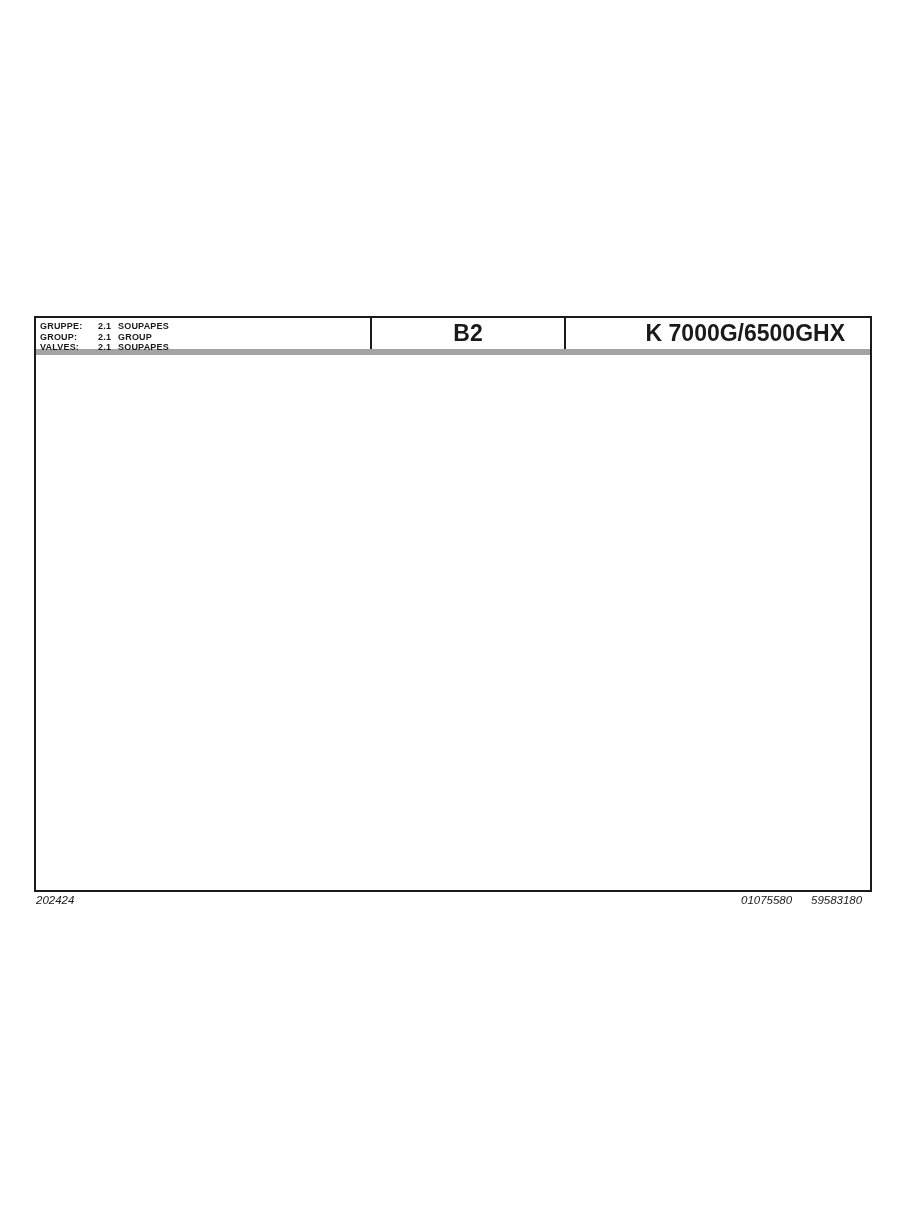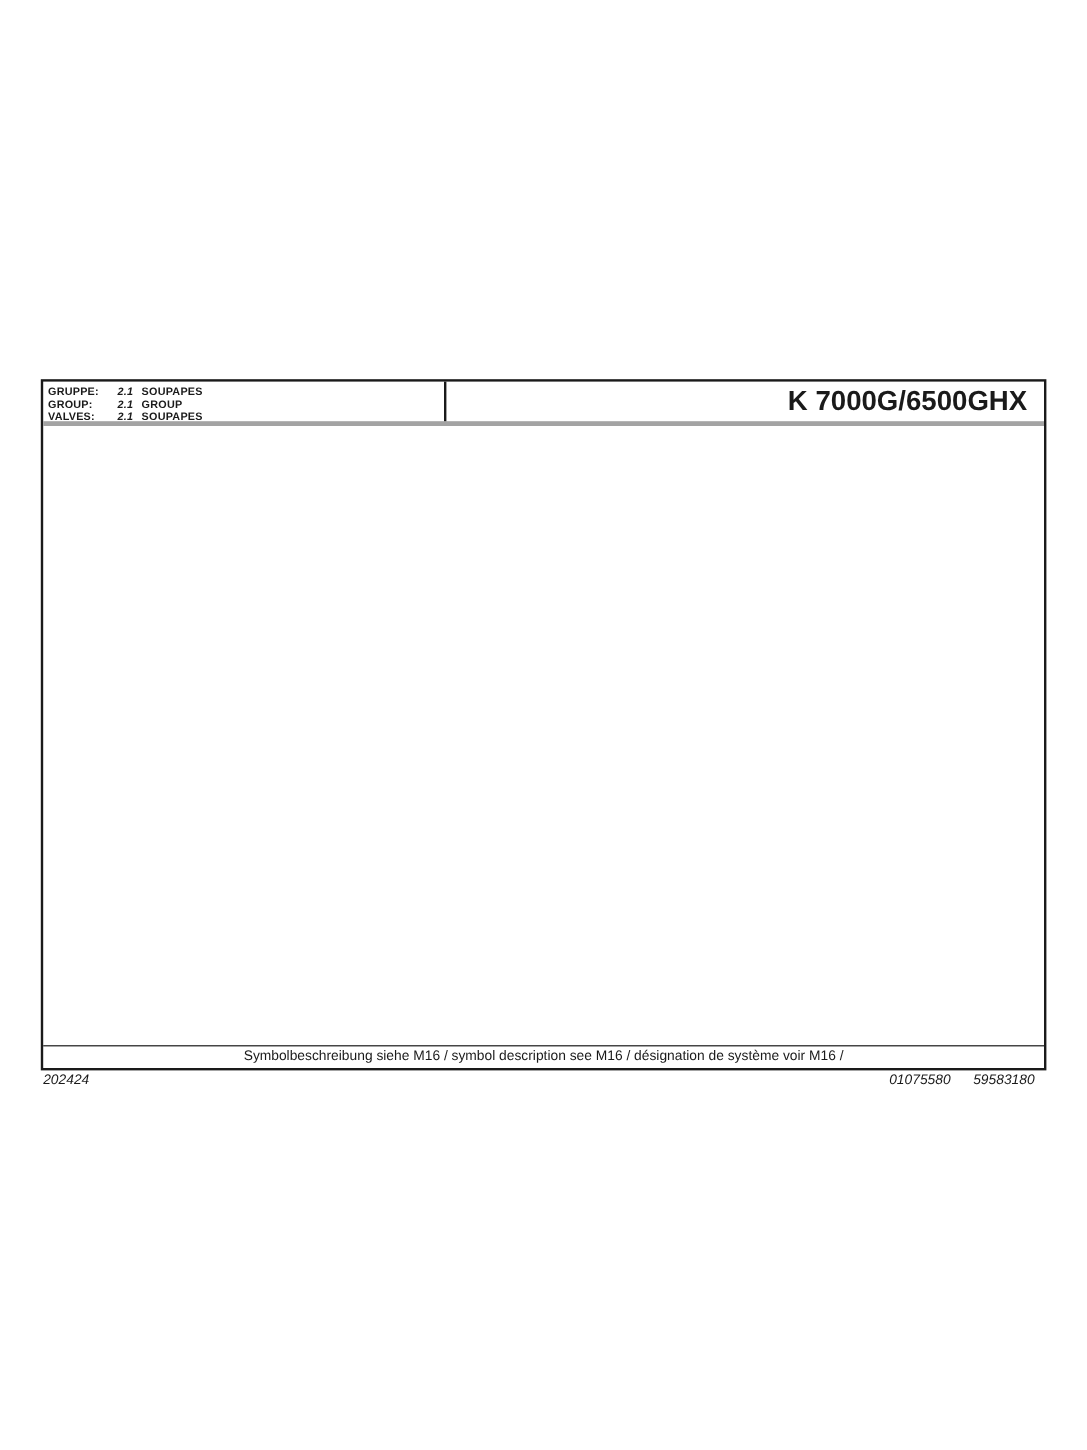--- a/index.html
+++ b/index.html
@@ -1,29 +1,29 @@
 <!DOCTYPE html>
 <html><head>
 <meta charset="utf-8">
 <style>
   html,body{margin:0;padding:0;background:#ffffff;}
   .page{position:relative;width:906px;height:1208px;background:#fff;overflow:hidden;
         font-family:"Liberation Sans",sans-serif;color:#1a1a1a;}
   .outer-box{position:absolute;left:34px;top:316px;width:838px;height:576px;
         border:2px solid #1a1a1a;box-sizing:border-box;background:#fff;}
-  .hdr{position:absolute;left:0;top:0;right:0;height:37px;border-bottom:4px solid #a3a3a3;
+  .hdr{position:absolute;left:0;top:0;right:0;height:37px;border-bottom:6px solid #a3a3a3;
         display:flex;box-sizing:border-box;}
   .hdr-c1{width:334px;padding:3px 0 0 4px;box-sizing:border-box;}
   .hdr-row{display:flex;font-size:9px;font-weight:bold;line-height:10.5px;letter-spacing:.2px;}
   .hdr-row .lab{width:58px;}
-  .hdr-row .code{width:20px;font-style:italic;}
+  .hdr-row .code{width:20px;}
   .hdr-c2{width:194px;border-left:2px solid #1a1a1a;display:flex;align-items:center;justify-content:center;
         font-size:23px;font-weight:bold;box-sizing:border-box;}
   .hdr-c3{flex:1;border-left:2px solid #1a1a1a;display:flex;align-items:center;justify-content:flex-end;
-        padding-right:14px;font-size:23px;font-weight:bold;box-sizing:border-box;}
+        padding-right:25px;font-size:23px;font-weight:bold;box-sizing:border-box;}
   .ftr{position:absolute;left:0;right:0;bottom:0;height:19px;border-top:1.5px solid #1a1a1a;
         text-align:center;font-size:11.5px;line-height:17px;box-sizing:border-box;}
   .docnum{position:absolute;top:894px;font-size:11.5px;font-style:italic;}
   #dn-left{left:36px;}
   #dn-mid{left:741px;}
   #dn-right{left:811px;}
   #diagram{position:absolute;left:0;top:0;width:906px;height:1208px;}
   #diagram text{font-family:"Liberation Sans",sans-serif;}
   .plabel{font-size:17px;fill:#111;}
   .callout-letter{font-size:14px;fill:#111;}
@@ -519,21 +519,21 @@
           <span class="lab">GROUP:</span>
           <span class="code">2.1</span>
           <span class="nm">GROUP</span>
         </div>
         <div class="hdr-row">
           <span class="lab">VALVES:</span>
           <span class="code">2.1</span>
           <span class="nm">SOUPAPES</span>
         </div>
       </div>
+      <div class="hdr-c2">B2</div>
       <div class="hdr-c3">K 7000G/6500GHX</div>
     </div>
-    <div class="ftr">Symbolbeschreibung siehe M16 / symbol description see M16 / désignation de système voir M16 /</div>
   </div>
 
   <span class="docnum" id="dn-left">202424</span>
   <span class="docnum" id="dn-mid">01075580</span>
   <span class="docnum" id="dn-right">59583180</span>
 </div>
 
 </body></html>

